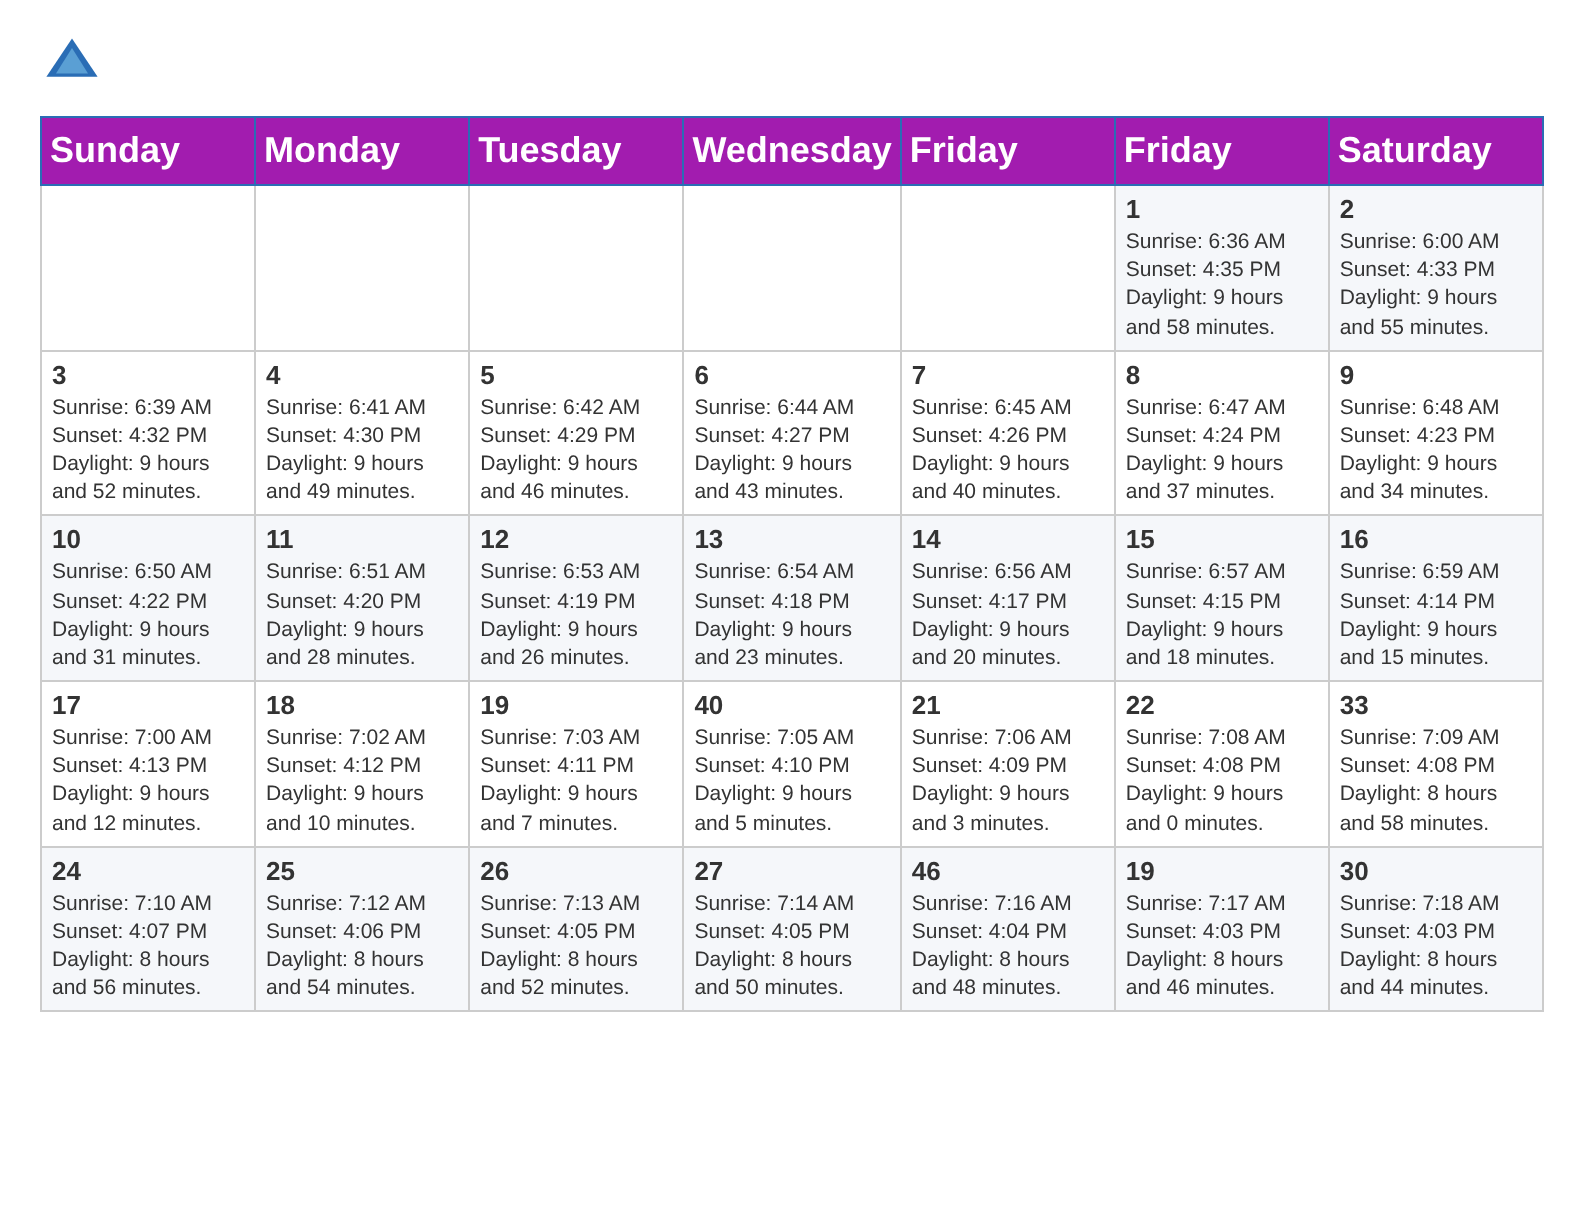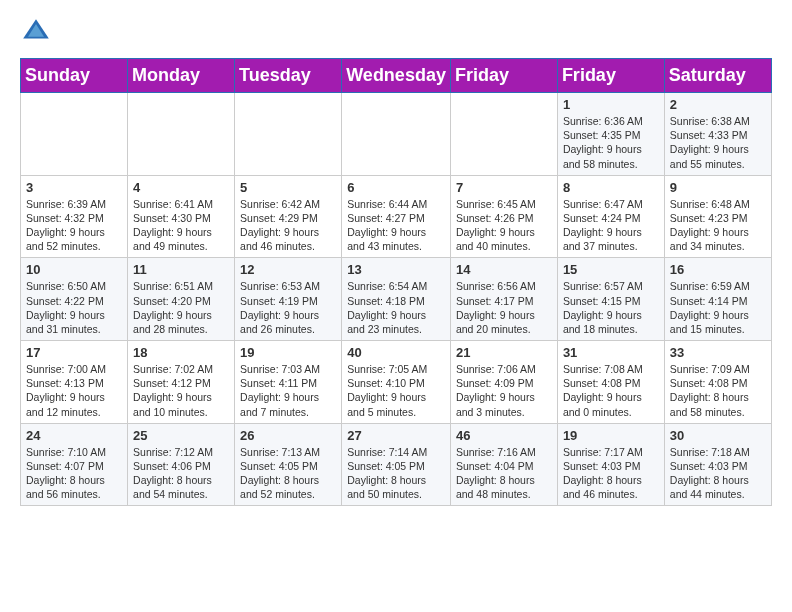--- a/index.html
+++ b/index.html
@@ -82,21 +82,21 @@
           <td class="empty"></td>
           <td>
             <span class="day-num">1</span>
             <div class="day-info">Sunrise: 6:36 AM
 Sunset: 4:35 PM
 Daylight: 9 hours
 and 58 minutes.</div>
           </td>
           <td>
             <span class="day-num">2</span>
-            <div class="day-info">Sunrise: 6:38 AM
+            <div class="day-info">Sunrise: 6:00 AM
 Sunset: 4:33 PM
 Daylight: 9 hours
 and 55 minutes.</div>
           </td>
         </tr>
         <tr>
           <td>
             <span class="day-num">3</span>
             <div class="day-info">Sunrise: 6:39 AM
 Sunset: 4:32 PM
@@ -227,21 +227,21 @@
 and 5 minutes.</div>
           </td>
           <td>
             <span class="day-num">21</span>
             <div class="day-info">Sunrise: 7:06 AM
 Sunset: 4:09 PM
 Daylight: 9 hours
 and 3 minutes.</div>
           </td>
           <td>
-            <span class="day-num">31</span>
+            <span class="day-num">22</span>
             <div class="day-info">Sunrise: 7:08 AM
 Sunset: 4:08 PM
 Daylight: 9 hours
 and 0 minutes.</div>
           </td>
           <td>
             <span class="day-num">33</span>
             <div class="day-info">Sunrise: 7:09 AM
 Sunset: 4:08 PM
 Daylight: 8 hours

